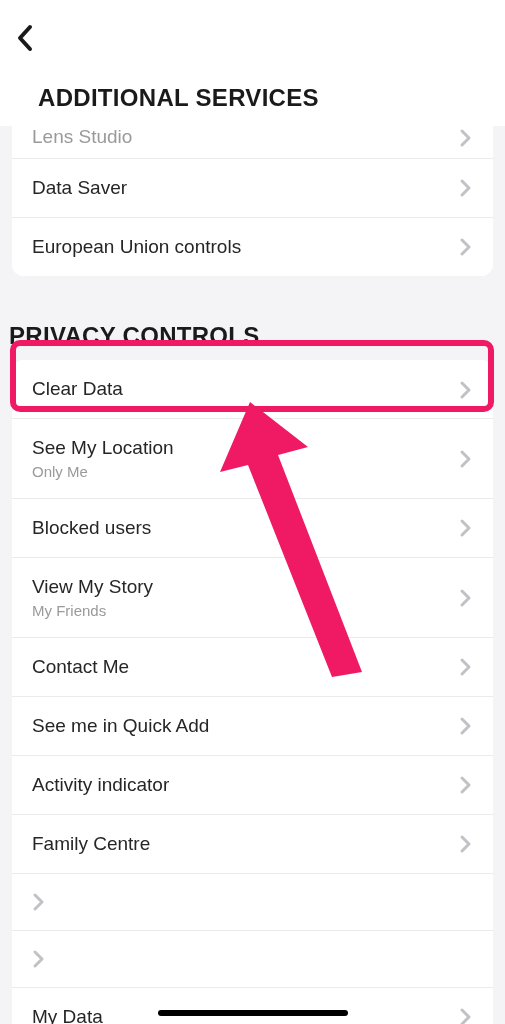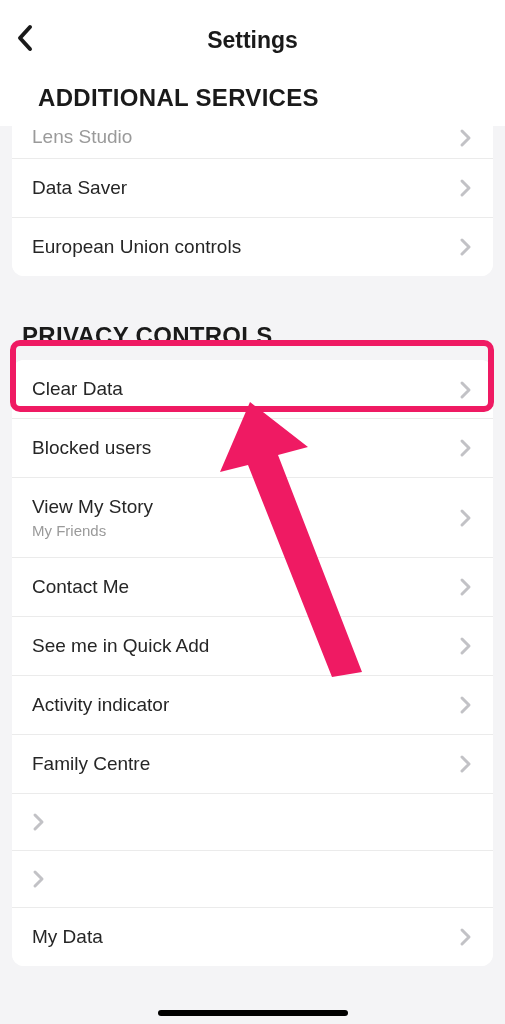--- a/index.html
+++ b/index.html
@@ -35,21 +35,21 @@
       color: #1a1a1a;
     }
     .section-header {
       font-size: 24px;
       font-weight: 700;
       color: #1a1a1a;
       letter-spacing: 0.3px;
       padding: 22px 22px 14px 22px;
     }
     .section-header.free {
-      padding: 46px 22px 10px 22px;
+      padding: 46px 22px 10px 9px;
     }
     .card {
       background: #fff;
       border-radius: 12px;
       margin: 0 12px;
       overflow: hidden;
     }
     .card.clipped-top {
       border-top-left-radius: 0;
       border-top-right-radius: 0;
@@ -116,21 +116,20 @@
 </head>
 <body>
 
 <div class="header header-bg-white">
   <div class="header-top">
     <div class="back-btn">
       <svg width="18" height="28" viewBox="0 0 18 28">
         <polyline points="14,3 4,14 14,25" fill="none" stroke="#1a1a1a" stroke-width="4" stroke-linecap="round" stroke-linejoin="round"></polyline>
       </svg>
     </div>
-    <div class="page-title">Settings</div>
   </div>
   <div class="section-header">ADDITIONAL SERVICES</div>
 </div>
 
 <div class="card clipped-top">
   <div class="row peek">
     <div class="row-text">
       <span class="row-label">Lens Studio</span>
     </div>
     <svg class="chevron-right" width="14" height="20" viewBox="0 0 14 20">
@@ -154,20 +153,29 @@
     </svg>
   </div>
 </div>
 
 <div class="section-header free">PRIVACY CONTROLS</div>
 
 <div class="card">
   <div class="row">
     <div class="row-text">
       <span class="row-label">Clear Data</span>
+    </div>
+    <svg class="chevron-right" width="14" height="20" viewBox="0 0 14 20">
+      <polyline points="3,3 10,10 3,17" fill="none" stroke="#c2c2c6" stroke-width="3" stroke-linecap="round" stroke-linejoin="round"></polyline>
+    </svg>
+  </div>
+  <div class="row">
+    <div class="row-text">
+      <span class="row-label">See My Location</span>
+      <span class="row-sub">Only Me</span>
     </div>
     <svg class="chevron-right" width="14" height="20" viewBox="0 0 14 20">
       <polyline points="3,3 10,10 3,17" fill="none" stroke="#c2c2c6" stroke-width="3" stroke-linecap="round" stroke-linejoin="round"></polyline>
     </svg>
   </div>
   <div class="row">
     <div class="row-text">
       <span class="row-label">Blocked users</span>
     </div>
     <svg class="chevron-right" width="14" height="20" viewBox="0 0 14 20">

